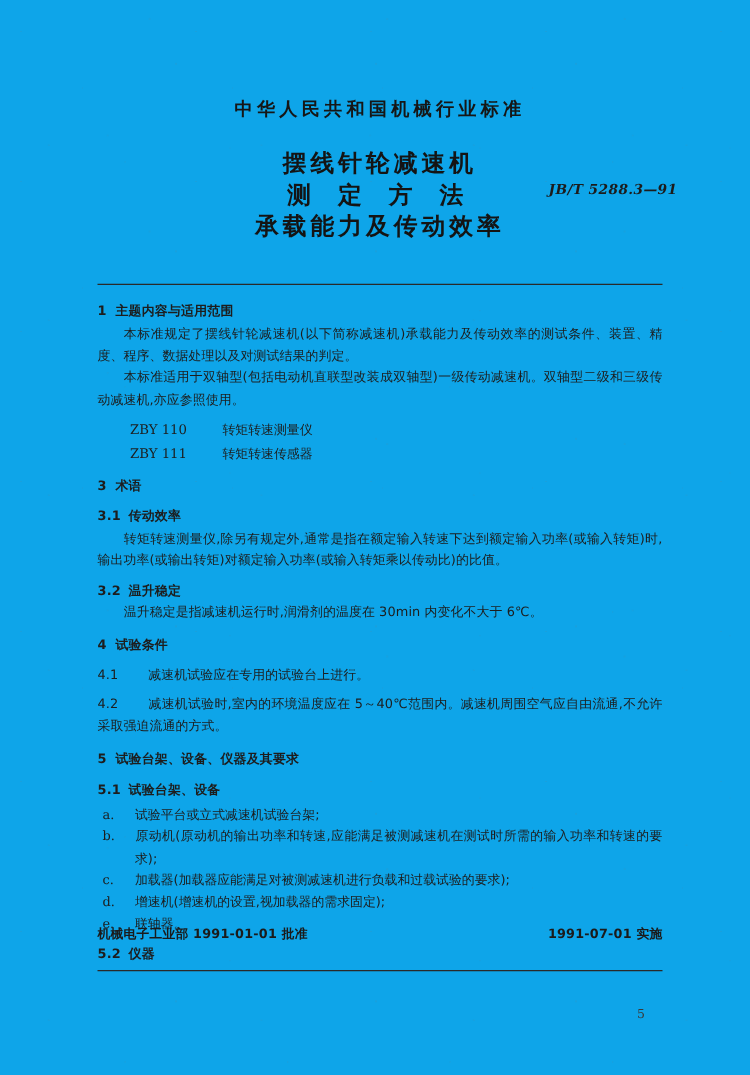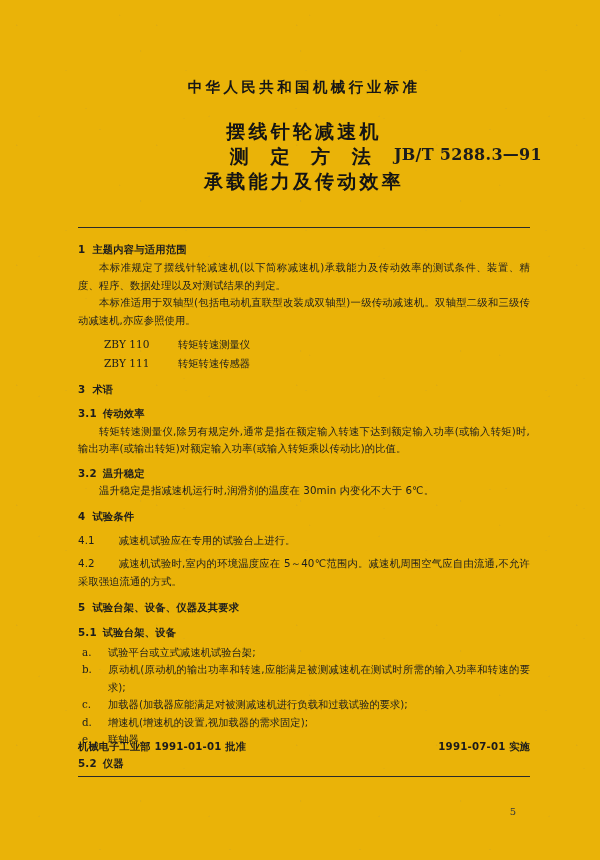--- a/index.html
+++ b/index.html
@@ -13,21 +13,21 @@
     position: relative;
     font-family: "DejaVu Sans", "Liberation Sans", sans-serif;
     color: #1a1a1a;
     overflow: hidden;
   }
 
   
   #page {
     position: absolute;
     inset: 0;
-    background: #eab308;
+    background: #0ea5e9;
   }
 
   
   #grain {
     position: absolute;
     inset: 0;
     pointer-events: none;
     opacity: .5;
     background-image:
       radial-gradient(circle at 12% 21%, rgba(120,120,120,.22) 0 .6px, transparent .9px),
@@ -75,26 +75,27 @@
     line-height: 25px;
     color: #141414;
     white-space: nowrap;
   }
   .doc-title.spaced { letter-spacing: 7.5px; }
 
   .std-number {
     position: absolute;
     right: -12px;
     top: 26px;
-    font-size: 16px;
+    font-size: 11px;
     font-weight: bold;
     letter-spacing: .3px;
     color: #1c1c1c;
     white-space: nowrap;
     font-family: "DejaVu Serif", "Liberation Serif", serif;
+    font-style: italic;
   }
 
   .rule {
     height: 0;
     border-top: 1.4px solid #2a2a2a;
     margin: 0;
   }
   #rule-top   { margin-top: 33px; }
 
   

